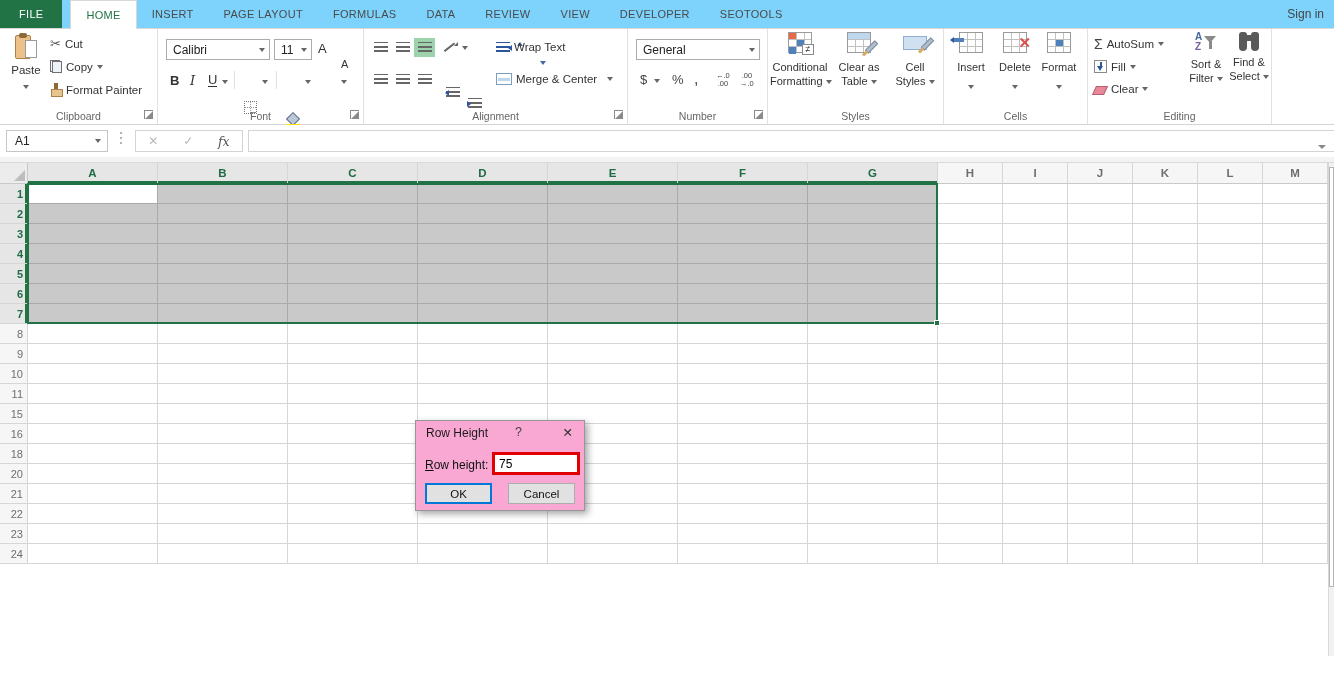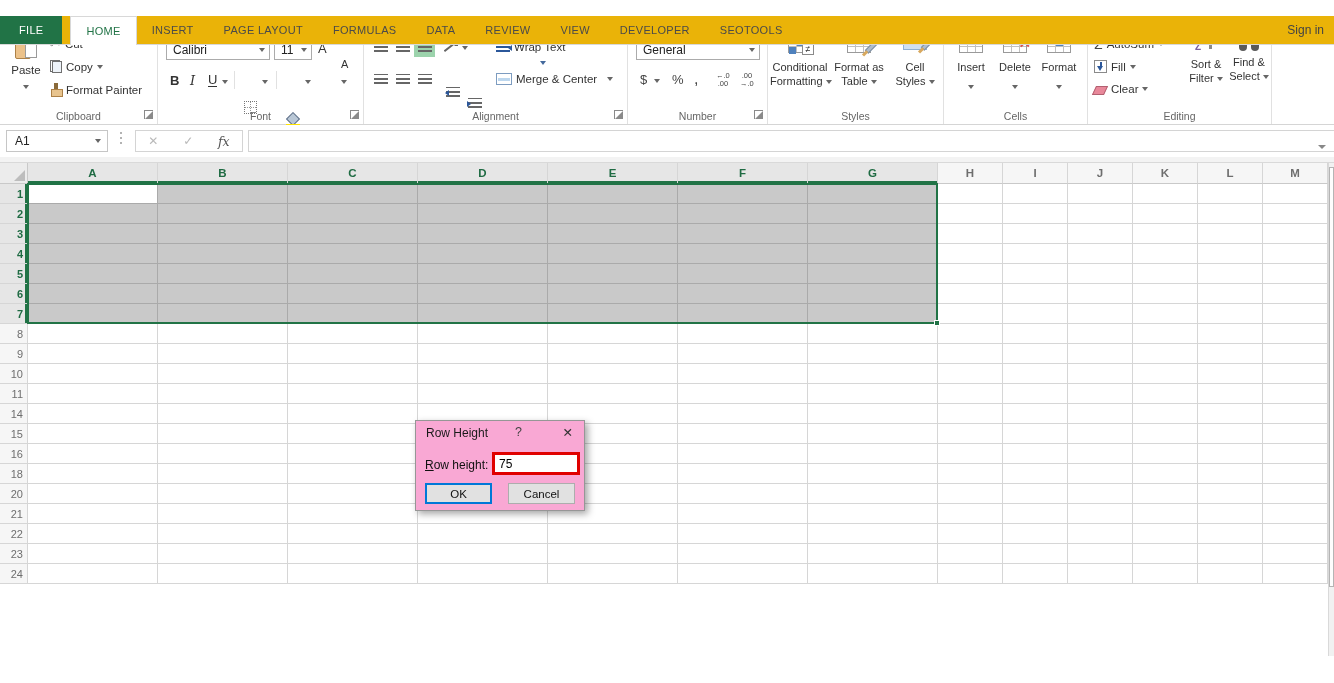--- a/index.html
+++ b/index.html
@@ -1,21 +1,21 @@
 <!DOCTYPE html>
 <html><head>
 <meta charset="utf-8">
 <style>
   *{margin:0;padding:0;box-sizing:border-box;}
   html,body{width:1334px;height:683px;overflow:hidden;}
   body{font-family:"Liberation Sans",sans-serif;background:#fff;color:#333;}
   #app{position:relative;width:1334px;height:683px;background:#fff;overflow:hidden;}
 
   
-  #tabbar{position:absolute;left:0;top:16px;width:1334px;height:29px;background:#eab308;border-bottom:1px solid #d8d8d8;display:flex;align-items:stretch;z-index:5;}
+  #tabbar{position:absolute;left:0;top:0;width:1334px;height:29px;background:#7dd3fc;border-bottom:1px solid #d8d8d8;display:flex;align-items:stretch;z-index:5;}
   .tab{font-size:11px;color:#4a4a4a;letter-spacing:.3px;padding:0 15px;line-height:29px;white-space:nowrap;cursor:default;}
   .tab.file{background:#217346;color:#fff;padding:0 19px;margin-right:8px;}
   .tab.active{color:#217346;background:#fff;border:1px solid #d8d8d8;border-bottom:none;margin-bottom:-1px;line-height:28px;}
   #signin{position:absolute;right:10px;top:0;font-size:12px;color:#444;line-height:29px;}
 
   
   #ribbon{position:absolute;left:0;top:29px;width:1334px;height:96px;background:#fff;border-bottom:1px solid #d5d5d5;}
   .rgroup{position:absolute;top:0;height:95px;border-right:1px solid #e1e1e1;}
   .glabel{position:absolute;bottom:2px;left:0;right:0;text-align:center;font-size:10.5px;color:#666;}
   .launcher{position:absolute;right:4px;bottom:5px;width:9px;height:9px;border-left:1px solid #8a8a8a;border-top:1px solid #8a8a8a;}
@@ -313,21 +313,21 @@
     </div>
 
     <div class="rgroup" style="left:768px;width:176px;">
       <div class="bigbtn" style="left:2px;width:60px;">
         <span class="gridic"><span class="cf-r1"></span><span class="cf-b1"></span><span class="cf-r2"></span><span class="cf-ne">≠</span></span>
         <div class="bl" style="margin-top:4px;">Conditional</div>
         <div class="bl"><span>Formatting</span> <span class="dd"></span></div>
       </div>
       <div class="bigbtn" style="left:62px;width:58px;">
         <span class="gridic"><span class="fat-hdr"></span><span class="brush"></span></span>
-        <div class="bl" style="margin-top:4px;">Format as</div>
+        <div class="bl" style="margin-top:4px;">Clear as</div>
         <div class="bl"><span>Table</span> <span class="dd"></span></div>
       </div>
       <div class="bigbtn" style="left:120px;width:54px;">
         <span class="cs-rect" style="margin-top:4px;"><span class="brush"></span></span>
         <div class="bl" style="margin-top:7px;">Cell</div>
         <div class="bl"><span>Styles</span> <span class="dd"></span></div>
       </div>
       <div class="glabel">Styles</div>
     </div>
 
@@ -592,36 +592,20 @@
         <div class="cell" style="width: 130px;"></div>
         <div class="cell" style="width: 130px;"></div>
         <div class="cell" style="width: 65px;"></div>
         <div class="cell" style="width: 65px;"></div>
         <div class="cell" style="width: 65px;"></div>
         <div class="cell" style="width: 65px;"></div>
         <div class="cell" style="width: 65px;"></div>
         <div class="cell" style="width: 65px;"></div>
       </div>
       <div class="grow" style="height: 20px;">
-        <div class="row-h" style="width: 28px;">14</div>
-        <div class="cell" style="width: 130px;"></div>
-        <div class="cell" style="width: 130px;"></div>
-        <div class="cell" style="width: 130px;"></div>
-        <div class="cell" style="width: 130px;"></div>
-        <div class="cell" style="width: 130px;"></div>
-        <div class="cell" style="width: 130px;"></div>
-        <div class="cell" style="width: 130px;"></div>
-        <div class="cell" style="width: 65px;"></div>
-        <div class="cell" style="width: 65px;"></div>
-        <div class="cell" style="width: 65px;"></div>
-        <div class="cell" style="width: 65px;"></div>
-        <div class="cell" style="width: 65px;"></div>
-        <div class="cell" style="width: 65px;"></div>
-      </div>
-      <div class="grow" style="height: 20px;">
         <div class="row-h" style="width: 28px;">15</div>
         <div class="cell" style="width: 130px;"></div>
         <div class="cell" style="width: 130px;"></div>
         <div class="cell" style="width: 130px;"></div>
         <div class="cell" style="width: 130px;"></div>
         <div class="cell" style="width: 130px;"></div>
         <div class="cell" style="width: 130px;"></div>
         <div class="cell" style="width: 130px;"></div>
         <div class="cell" style="width: 65px;"></div>
         <div class="cell" style="width: 65px;"></div>

